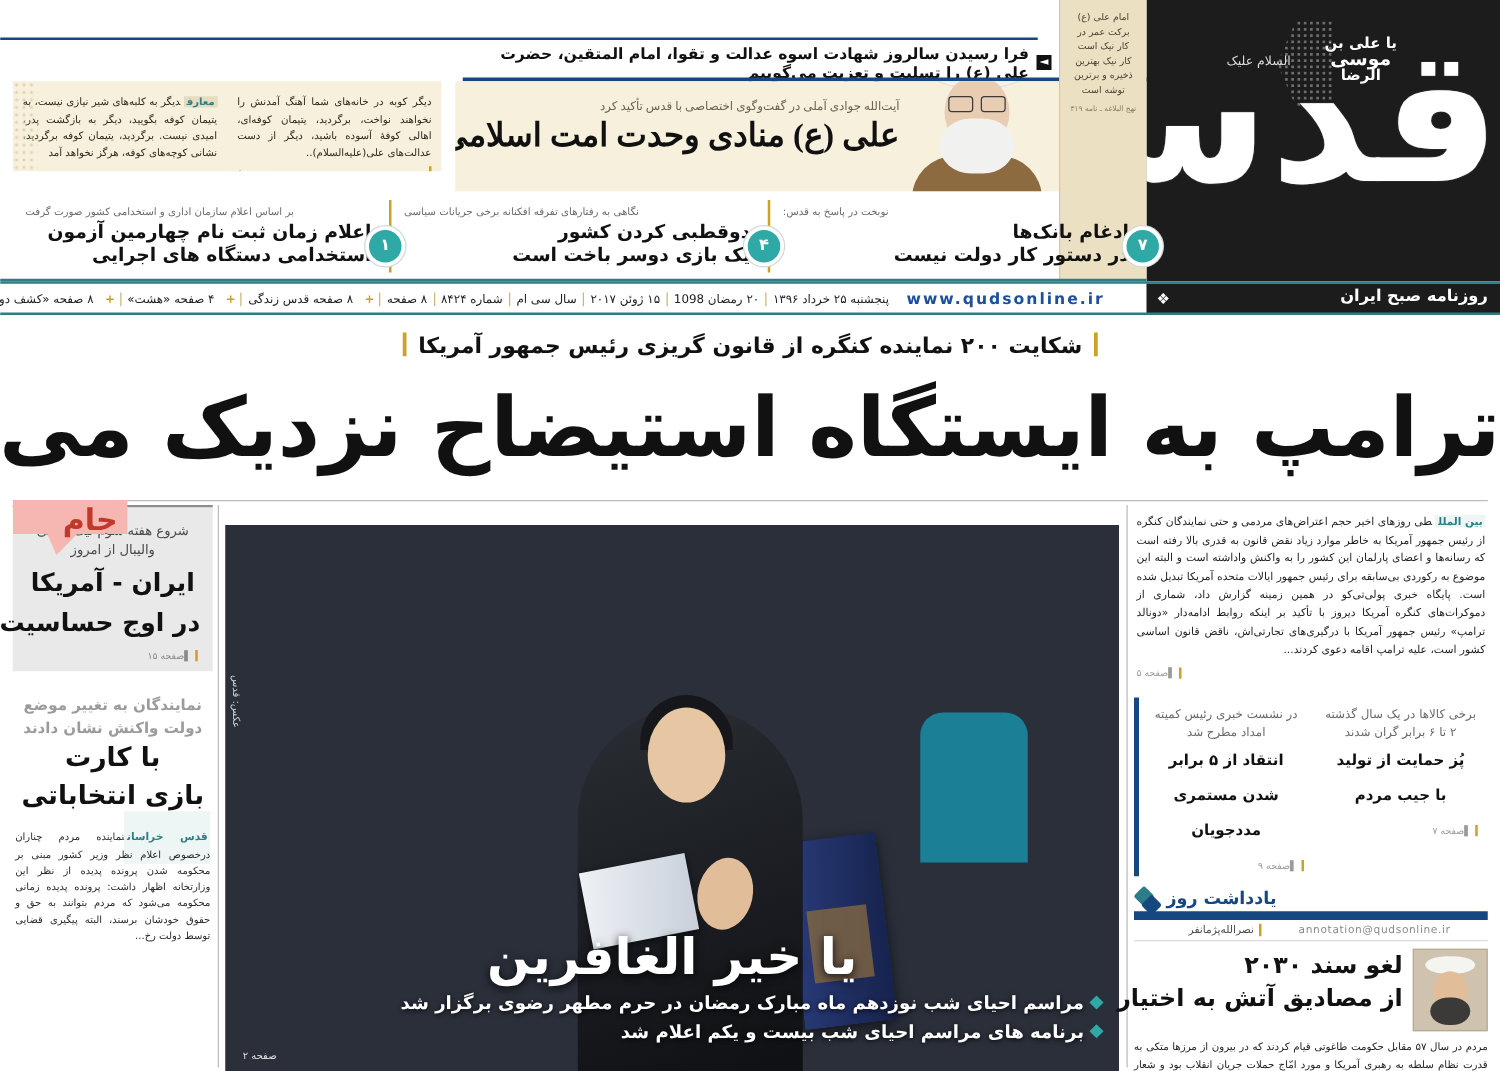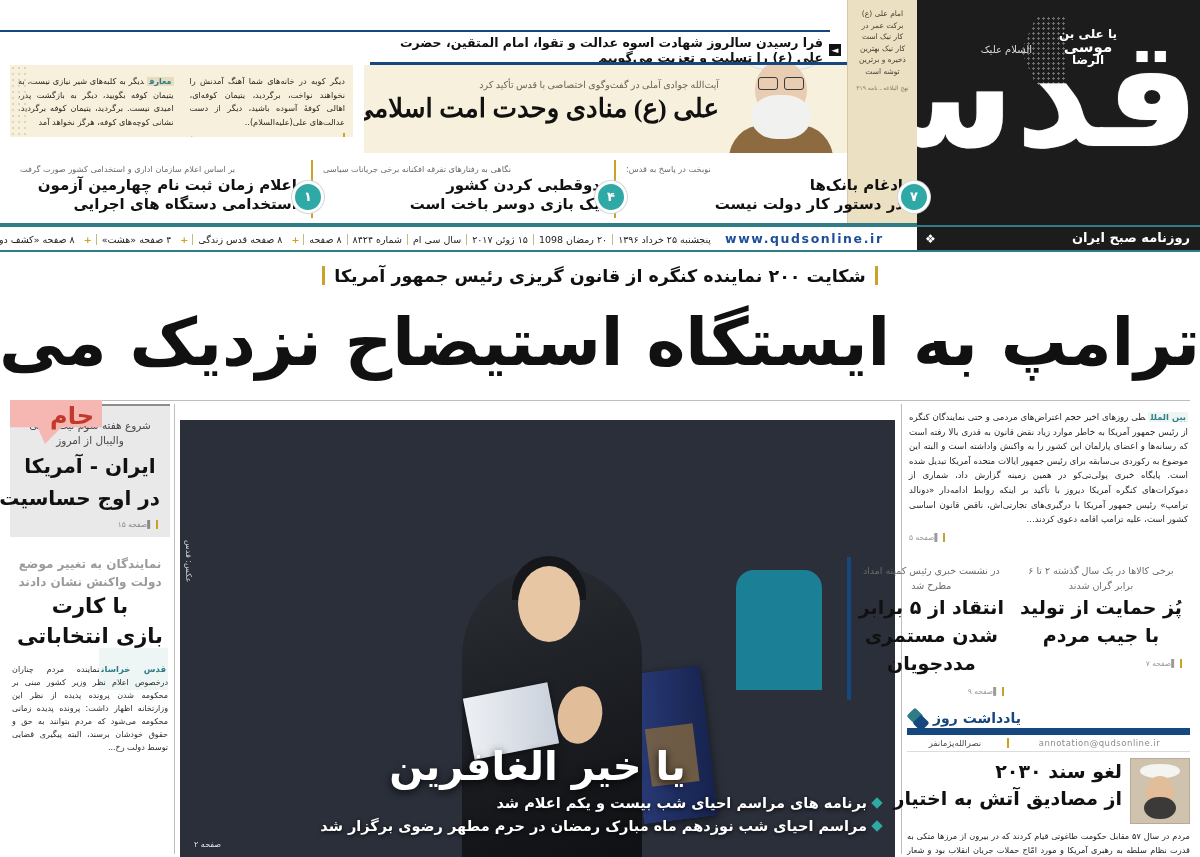--- a/index.html
+++ b/index.html
@@ -374,21 +374,21 @@
   }
   .rcol .lead-pg{
     display:block;margin-top:4px;font-size:7.5px;color:#9a9a9a;text-align:left;
   }
   .rcol .lead-pg .tick{border-right:2px solid #c9a227;padding-right:3px;}
 
   .two-up{display:flex;flex-direction:row;margin-top:12px;}
   .two-up .cell{flex:1;padding:6px 8px 4px 8px;box-sizing:border-box;text-align:center;}
   .two-up .cell.right{border-left:4px solid #17477f;}
   .two-up .kick{font-size:9.5px;color:#6a6a6a;line-height:15px;display:block;}
-  .two-up .h{display:block;font-size:19px;font-weight:700;color:#111;line-height:28px;white-space:nowrap;}
+  .two-up .h{display:block;font-size:12px;font-weight:700;color:#111;line-height:28px;white-space:nowrap;}
   .two-up .pg{display:block;margin-top:10px;font-size:7.5px;color:#9a9a9a;text-align:right;}
   .two-up .pg .tick{border-right:2px solid #c9a227;padding-right:3px;}
 
   .yaddasht{margin-top:10px;position:relative;}
   .yaddasht .ttl{
     text-align:left;font-size:14px;font-weight:700;color:#17477f;letter-spacing:2px;
     padding-left:26px;
   }
   .yaddasht .logo{
     position:absolute;left:2px;top:0px;width:20px;height:20px;
@@ -400,21 +400,21 @@
   .yaddasht .logo:before{left:0;top:0;transform:rotate(45deg);}
   .yaddasht .logo:after{left:6px;top:7px;transform:rotate(45deg);background:#17477f;}
   .yaddasht .bluebar{
     margin-top:2px;height:7px;background:#17477f;
   }
   .yaddasht .byline{
     display:flex;flex-direction:row;font-size:8.5px;color:#6a6a6a;
     padding:3px 0;border-bottom:1px solid #dcdcdc;
   }
   .yaddasht .byline .mail{flex:1;text-align:center;color:#8a8a8a;direction:ltr;letter-spacing:.5px;}
-  .yaddasht .byline .who{width:96px;text-align:center;color:#4a4a4a;border-right:2px solid #c9a227;padding-right:4px;}
+  .yaddasht .byline .who{width:96px;text-align:right;color:#4a4a4a;border-right:2px solid #c9a227;padding-right:4px;}
 
   .note-body{display:flex;flex-direction:row;margin-top:6px;}
   .note-body .thumb{
     width:58px;height:64px;flex:none;margin-left:8px;position:relative;
     background:#cfc3b0;overflow:hidden;border:1px solid #b8ab95;
   }
   .note-body .thumb .turb{position:absolute;left:9px;top:5px;width:40px;height:14px;background:#f4f4f0;border-radius:20px/8px;}
   .note-body .thumb .fc{position:absolute;left:15px;top:17px;width:28px;height:32px;background:#e1bd99;border-radius:14px/16px;}
   .note-body .thumb .bd{position:absolute;left:13px;top:38px;width:32px;height:22px;background:#3c3a38;border-radius:16px/12px;}
   .note-body .txt{flex:1;}
@@ -572,22 +572,22 @@
     <div class="figure">
       <div class="chador"></div>
       <div class="hairline"></div>
       <div class="face"></div>
       <div class="book"></div>
       <div class="hand"></div>
     </div>
     <div class="credit">عکس: قدس</div>
     <div class="overlay-title">یا خیر الغافرین</div>
     <div class="caption">
+      <span class="ln"><span class="dot"></span><span>مراسم احیای شب نوزدهم ماه مبارک رمضان در حرم مطهر رضوی برگزار شد</span></span>
       <span class="ln"><span class="dot"></span><span>برنامه های مراسم احیای شب بیست و یکم اعلام شد</span></span>
-      <span class="ln"><span class="dot"></span><span>مراسم احیای شب نوزدهم ماه مبارک رمضان در حرم مطهر رضوی برگزار شد</span></span>
       <span class="pg">صفحه ۲</span>
     </div>
   </div>
 
   <div class="rcol">
 
     <div class="lead">
       <span class="tag">بین الملل</span><span>طی روزهای اخیر حجم اعتراض‌های مردمی و حتی نمایندگان کنگره از رئیس جمهور آمریکا به خاطر موارد زیاد نقض قانون به قدری بالا رفته است که رسانه‌ها و اعضای پارلمان این کشور را به واکنش واداشته است و البته این موضوع به رکوردی بی‌سابقه برای رئیس جمهور ایالات متحده آمریکا تبدیل شده است. پایگاه خبری پولی‌تی‌کو در همین زمینه گزارش داد، شماری از دموکرات‌های کنگره آمریکا دیروز با تأکید بر اینکه روابط ادامه‌دار «دونالد ترامپ» رئیس جمهور آمریکا با درگیری‌های تجارتی‌اش، ناقض قانون اساسی کشور است، علیه ترامپ اقامه دعوی کردند...</span>
       <span class="lead-pg"><span class="tick">▌</span><span>صفحه ۵</span></span>
     </div>

